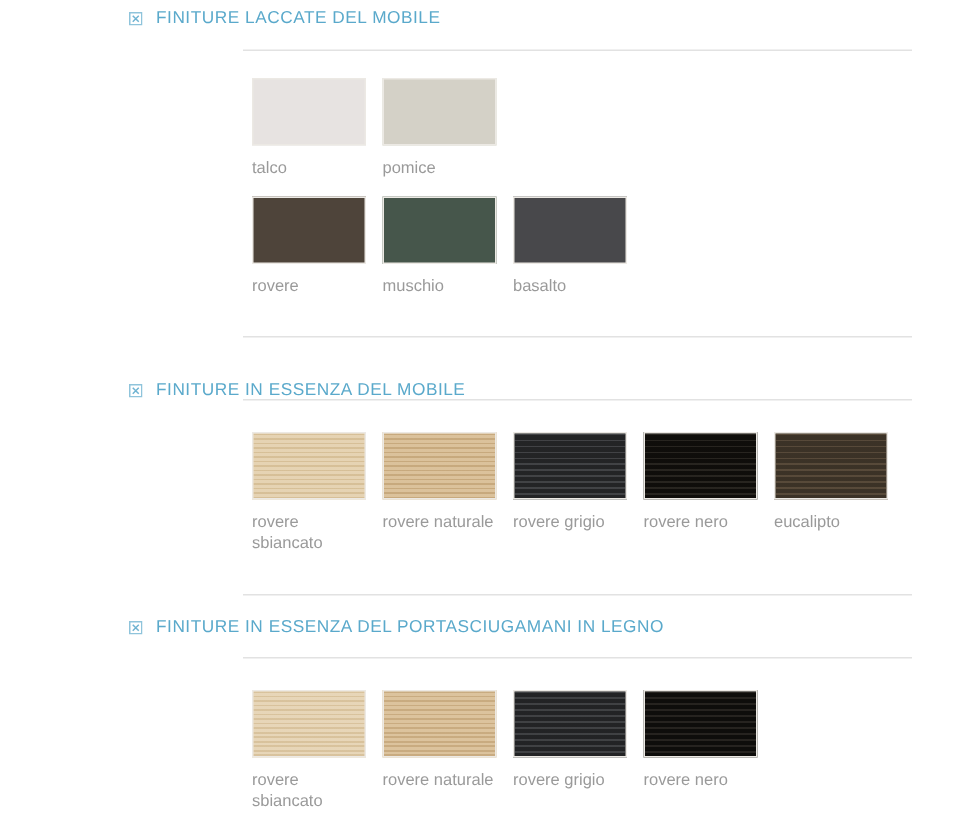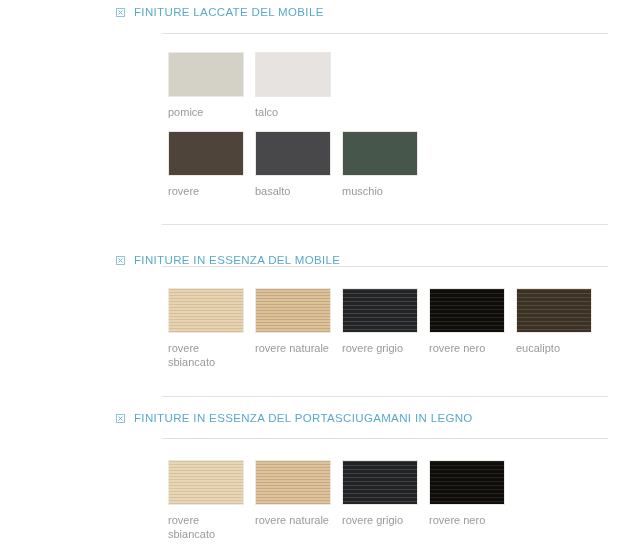--- a/index.html
+++ b/index.html
@@ -25,21 +25,21 @@
 
   
   .section {
     position: absolute;
     left: 0;
     width: 640px;
   }
   .sec-head {
     position: relative;
     height: 20px;
-    padding-left: 116px;
+    padding-left: 86px;
     box-sizing: border-box;
   }
   .sec-head-inner {
     display: flex;
     align-items: center;
     gap: 9px;
     height: 20px;
   }
   .x-icon {
     width: 9px;
@@ -116,41 +116,41 @@
           </svg>
         </span>
         <span class="sec-title">FINITURE LACCATE DEL MOBILE</span>
       </div>
     </div>
 
     <div class="rule" style="top:33px;"></div>
 
     <div class="swatch-row" style="top:52px;">
       <div class="swatch-cell">
+        <div class="swatch" style="background:#e7e3e1;"></div>
+        <div class="swatch-label">talco</div>
+      </div>
+      <div class="swatch-cell">
         <div class="swatch" style="background:#d4d1c7;"></div>
         <div class="swatch-label">pomice</div>
       </div>
-      <div class="swatch-cell">
-        <div class="swatch" style="background:#e7e3e1;"></div>
-        <div class="swatch-label">talco</div>
-      </div>
     </div>
 
     <div class="swatch-row" style="top:131px;">
       <div class="swatch-cell">
         <div class="swatch" style="background:#4e443a;"></div>
         <div class="swatch-label">rovere</div>
       </div>
       <div class="swatch-cell">
+        <div class="swatch" style="background:#46564b;"></div>
+        <div class="swatch-label">muschio</div>
+      </div>
+      <div class="swatch-cell">
         <div class="swatch" style="background:#48484b;"></div>
         <div class="swatch-label">basalto</div>
-      </div>
-      <div class="swatch-cell">
-        <div class="swatch" style="background:#46564b;"></div>
-        <div class="swatch-label">muschio</div>
       </div>
     </div>
   </div>
 
   <div class="section" style="top:224px;">
     <div class="rule" style="top:0px;"></div>
 
     <div class="sec-head" style="top:14px; margin-top:12px;">
       <div class="sec-head-inner">
         <span class="x-icon">

